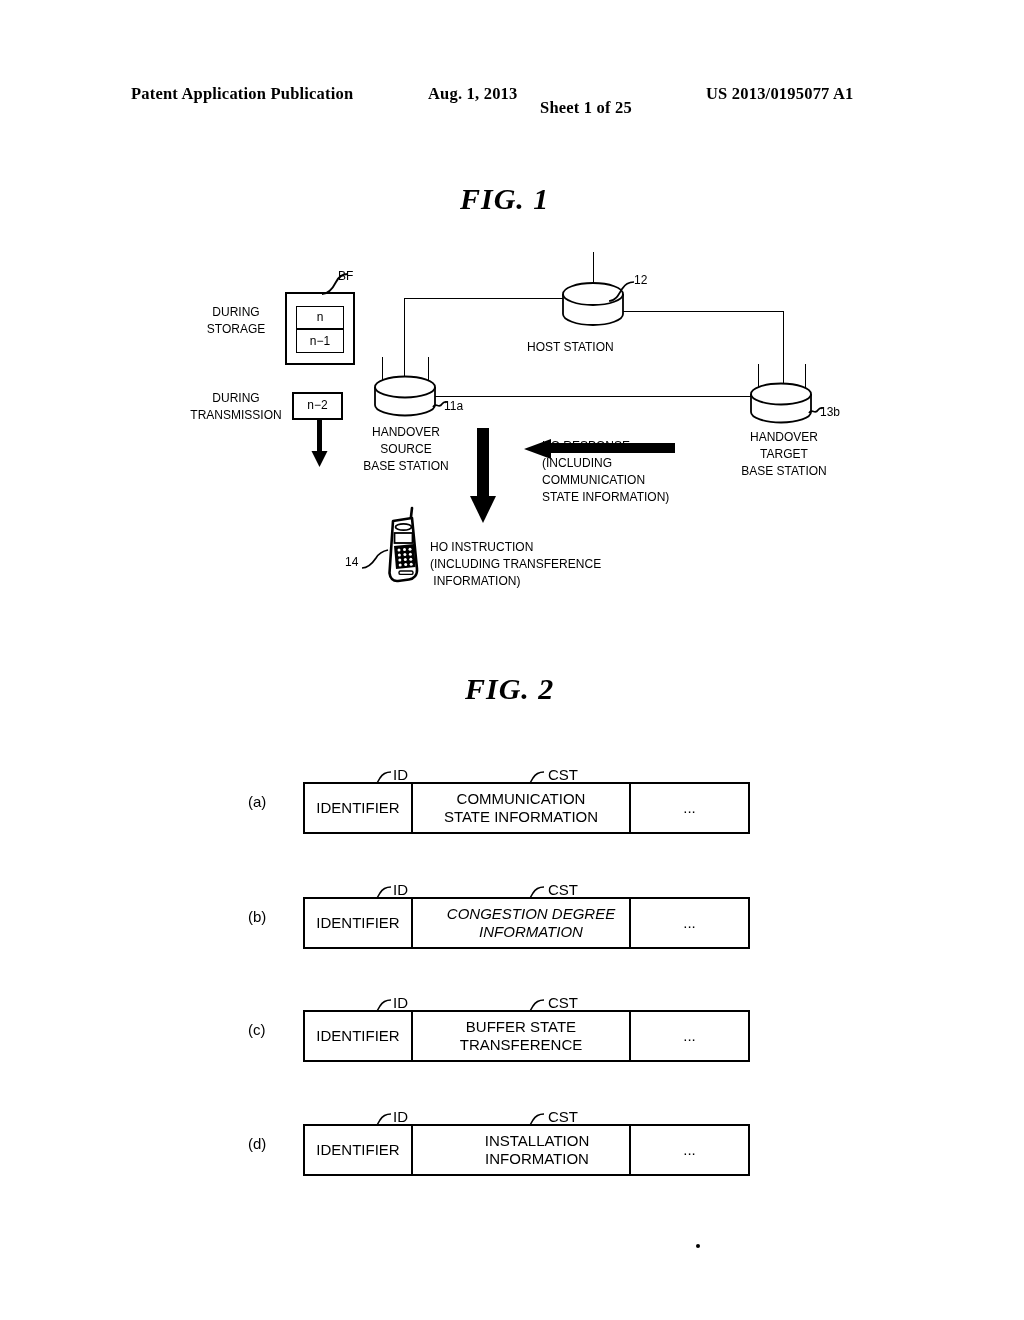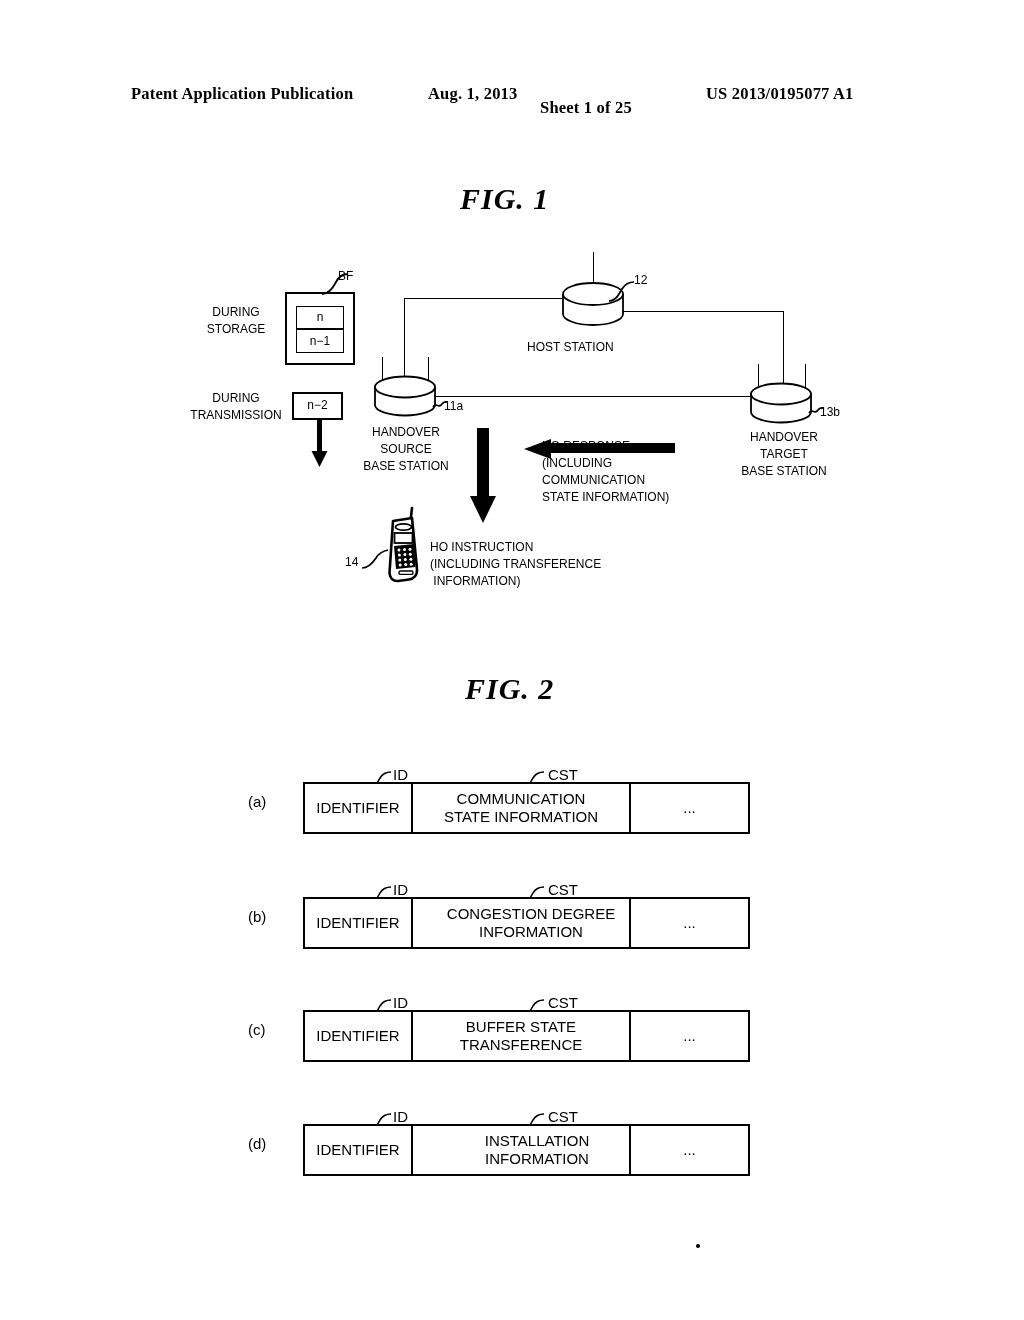--- a/index.html
+++ b/index.html
@@ -332,21 +332,21 @@
     <div class="f2tag" style="left:393px; top:881px;">ID</div>
 
     <div class="leader" style="left:521px; top:885px;">
       <svg width="24" height="20" viewBox="0 0 24 20">
         <path d="M1 18 C 6 18, 9 14, 12 8 C 15 3, 19 2, 23 2" fill="none" stroke="#000" stroke-width="1.6"></path>
       </svg>
     </div>
     <div class="f2tag" style="left:548px; top:881px;">CST</div>
 
     <div class="f2box" style="left:303px; top:897px; width:110px; height:52px;">IDENTIFIER</div>
-    <div class="f2box" style="left:411px; top:897px; width:240px; height:52px; white-space:pre;">CONGESTION DEGREE
+    <div class="f2box" style="left:411px; top:897px; width:240px; height:52px; white-space:pre;font-style:italic;">CONGESTION DEGREE
 INFORMATION</div>
     <div class="f2box" style="left:629px; top:897px; width:121px; height:52px;">...</div>
   </div>
 
   <div class="f2row">
     <div class="f2letter" style="left:248px; top:1021px;">(c)</div>
 
     <div class="leader" style="left:368px; top:998px;">
       <svg width="24" height="20" viewBox="0 0 24 20">
         <path d="M1 18 C 6 18, 9 14, 12 8 C 15 3, 19 2, 23 2" fill="none" stroke="#000" stroke-width="1.6"></path>

